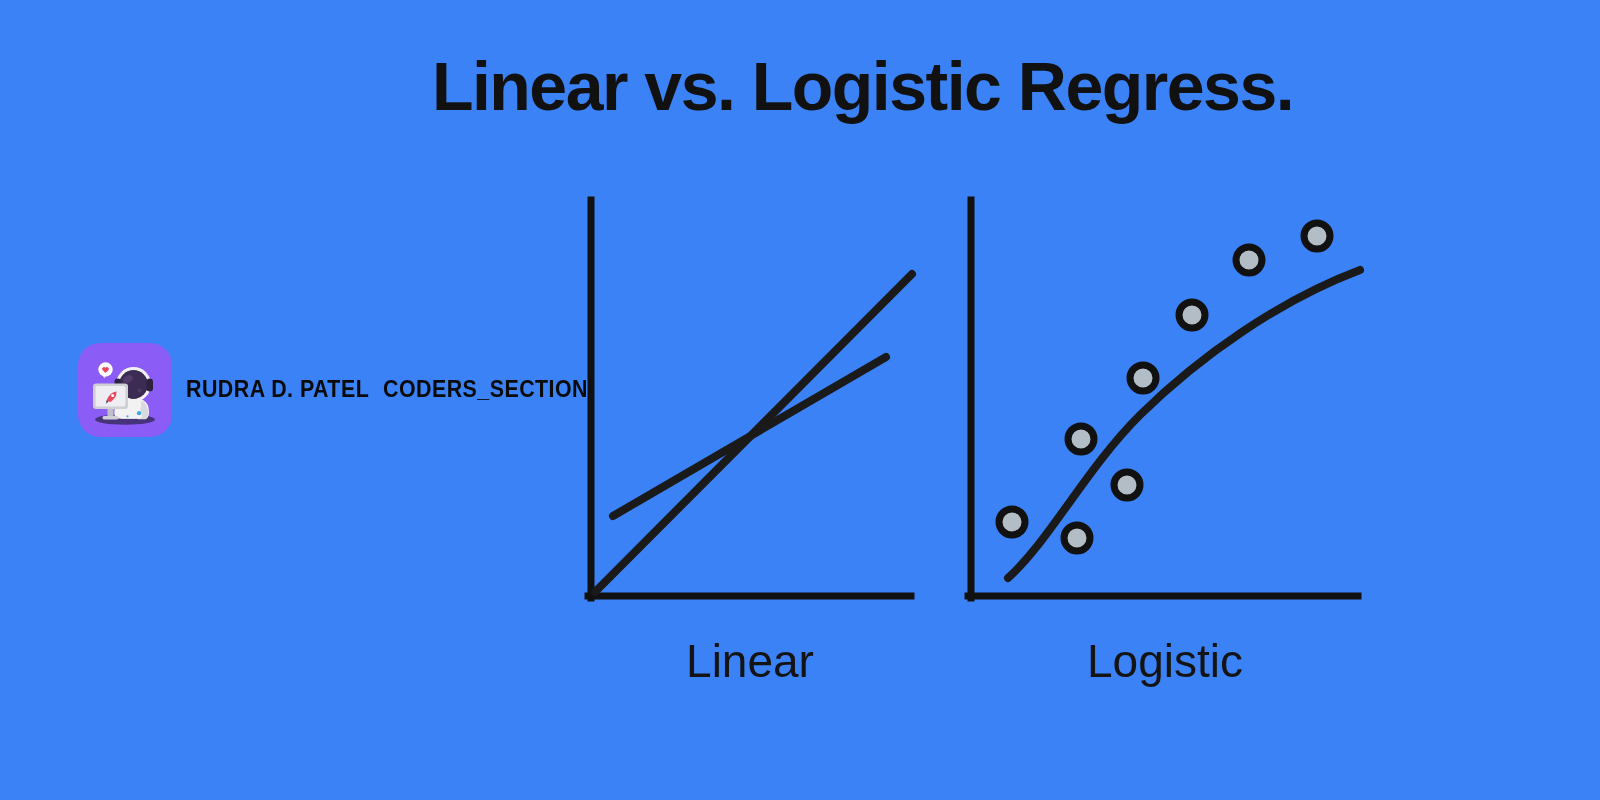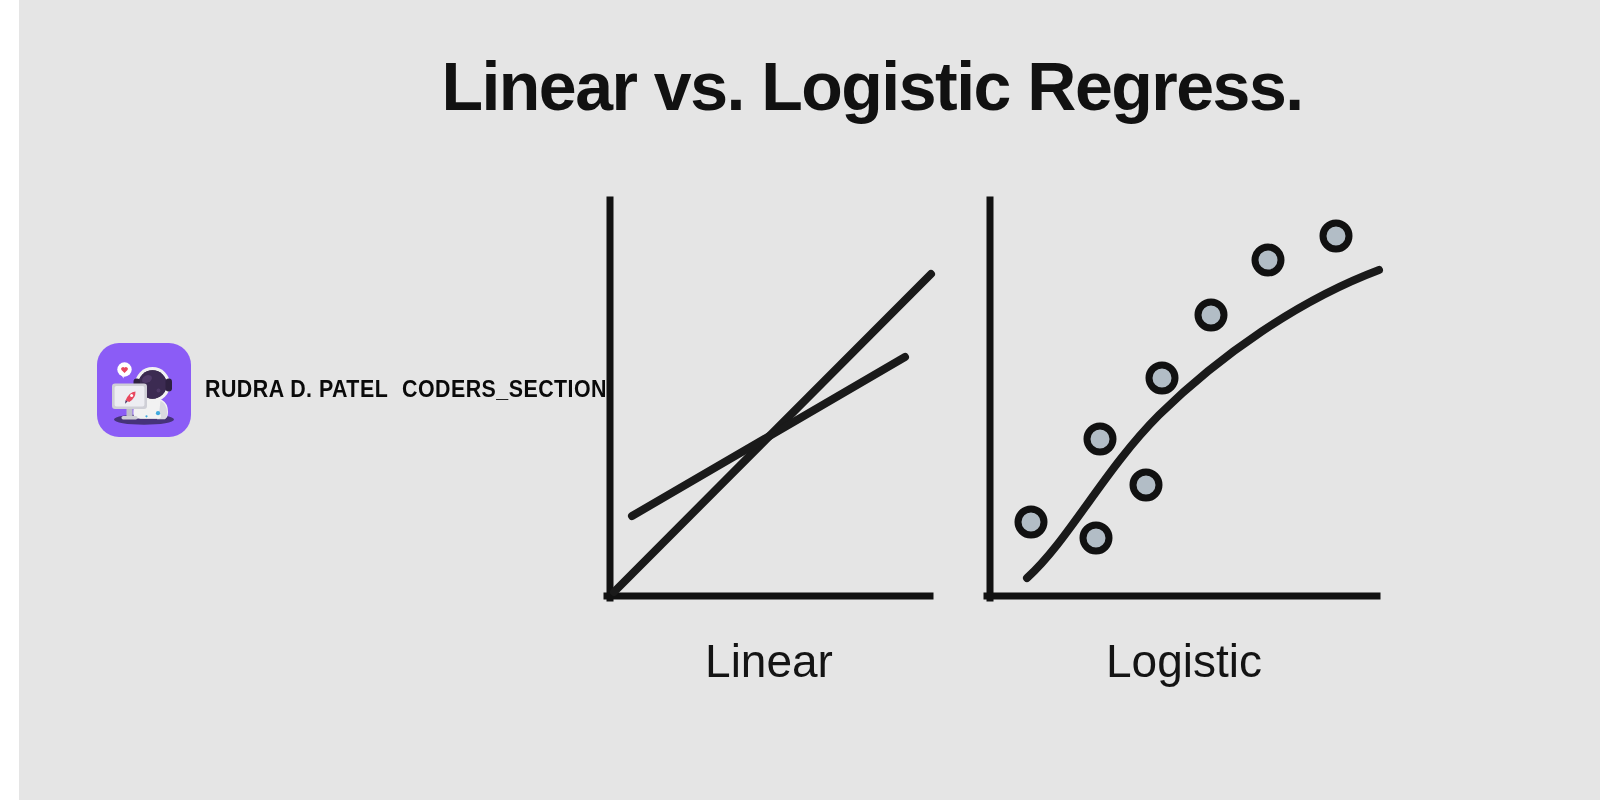--- a/index.html
+++ b/index.html
@@ -13,22 +13,21 @@
     height: 800px;
     position: relative;
     overflow: hidden;
     font-family: "Liberation Sans", sans-serif;
     -webkit-font-smoothing: antialiased;
   }
 
   #stage {
     position: absolute;
     inset: 0;
-    background: #e5e5e5;
-    margin-left: 19px;
+    background: #3b82f6;
   }
 
   
   .slide-title {
     position: absolute;
     left: 0;
     right: 0;
     top: 52px;
     text-align: center;
     font-family: "Liberation Sans", sans-serif;

